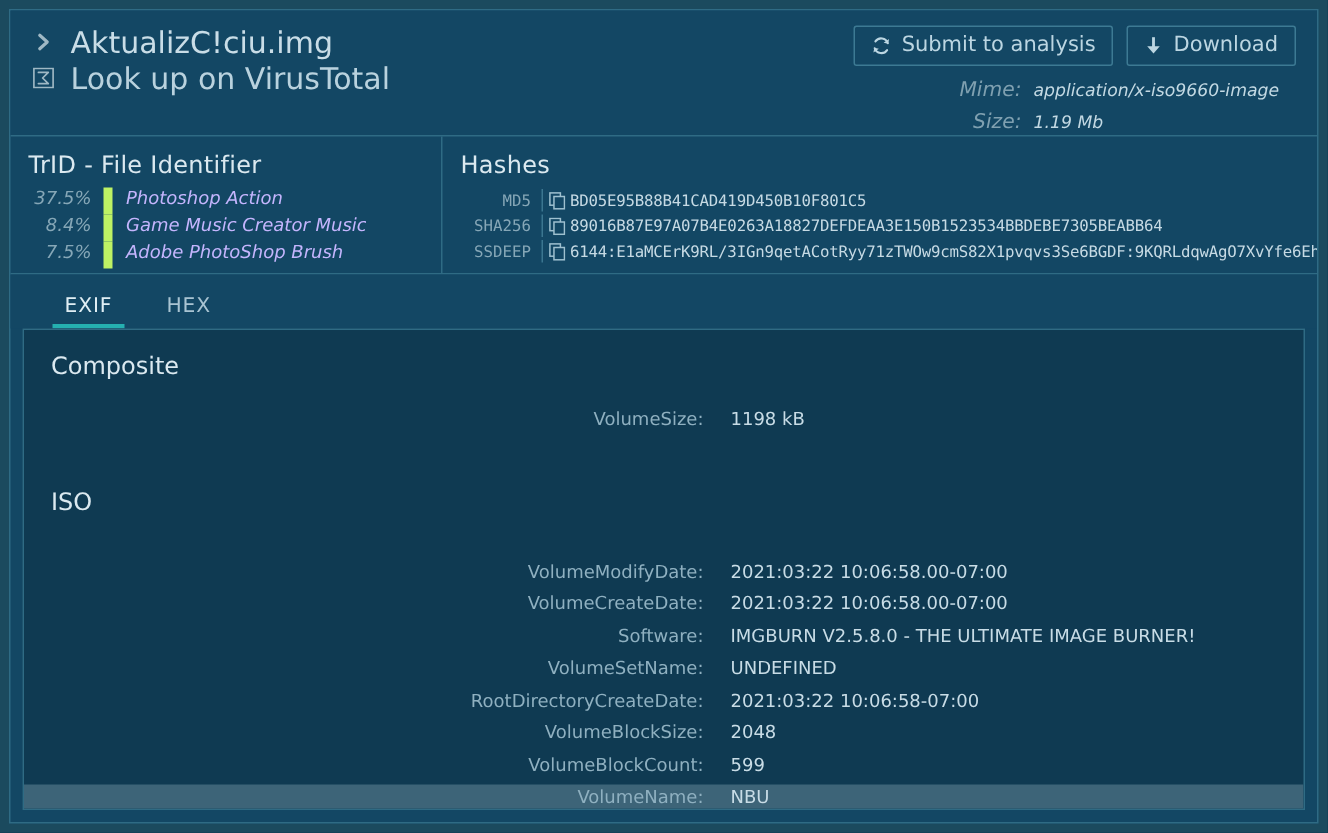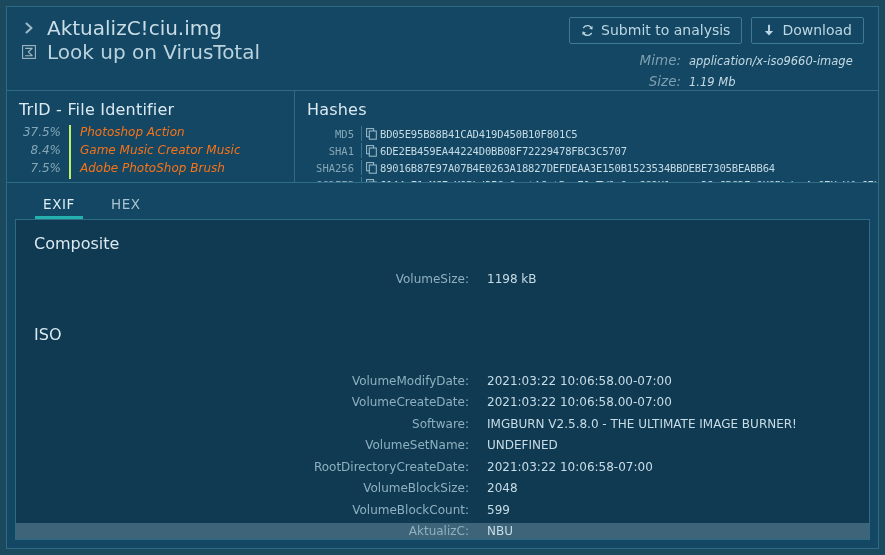--- a/index.html
+++ b/index.html
@@ -167,22 +167,22 @@
 
   .trid-pct {
     width: 50px;
     text-align: right;
     color: #86a7b7;
     padding-right: 8px;
     flex: none;
   }
 
   .trid-name {
-    color: #f97316;
-    border-left: 2px solid #bef264;
+    color: #c4b5fd;
+    border-left: 6px solid #bef264;
     padding-left: 9px;
     white-space: nowrap;
     overflow: hidden;
   }
 
   
   .hash-row {
     display: flex;
     align-items: center;
     height: 17px;
@@ -405,31 +405,20 @@
         <span class="hash-sep"></span>
         <span class="copy-ico">
           <svg width="11" height="12" viewBox="0 0 11 12">
             <rect x="0.6" y="0.6" width="7" height="8.2" fill="none" stroke="#9ec0cf" stroke-width="1"></rect>
             <rect x="3.3" y="3.0" width="7" height="8.2" fill="#134764" stroke="#9ec0cf" stroke-width="1"></rect>
           </svg>
         </span>
         <span class="hash-value">BD05E95B88B41CAD419D450B10F801C5</span>
       </div>
 
-      <div class="hash-row">
-        <span class="hash-label">SHA1</span>
-        <span class="hash-sep"></span>
-        <span class="copy-ico">
-          <svg width="11" height="12" viewBox="0 0 11 12">
-            <rect x="0.6" y="0.6" width="7" height="8.2" fill="none" stroke="#9ec0cf" stroke-width="1"></rect>
-            <rect x="3.3" y="3.0" width="7" height="8.2" fill="#134764" stroke="#9ec0cf" stroke-width="1"></rect>
-          </svg>
-        </span>
-        <span class="hash-value">6DE2EB459EA44224D0BB08F72229478FBC3C5707</span>
-      </div>
 
       <div class="hash-row">
         <span class="hash-label">SHA256</span>
         <span class="hash-sep"></span>
         <span class="copy-ico">
           <svg width="11" height="12" viewBox="0 0 11 12">
             <rect x="0.6" y="0.6" width="7" height="8.2" fill="none" stroke="#9ec0cf" stroke-width="1"></rect>
             <rect x="3.3" y="3.0" width="7" height="8.2" fill="#134764" stroke="#9ec0cf" stroke-width="1"></rect>
           </svg>
         </span>
@@ -500,20 +489,20 @@
       </div>
       <div class="exif-row">
         <span class="exif-key">VolumeBlockSize:</span>
         <span class="exif-val">2048</span>
       </div>
       <div class="exif-row">
         <span class="exif-key">VolumeBlockCount:</span>
         <span class="exif-val">599</span>
       </div>
       <div class="exif-row highlight">
-        <span class="exif-key">AktualizC:</span>
+        <span class="exif-key">VolumeName:</span>
         <span class="exif-val">NBU</span>
       </div>
 
     </div>
   </div>
 
 </div>
 
 </body></html>

